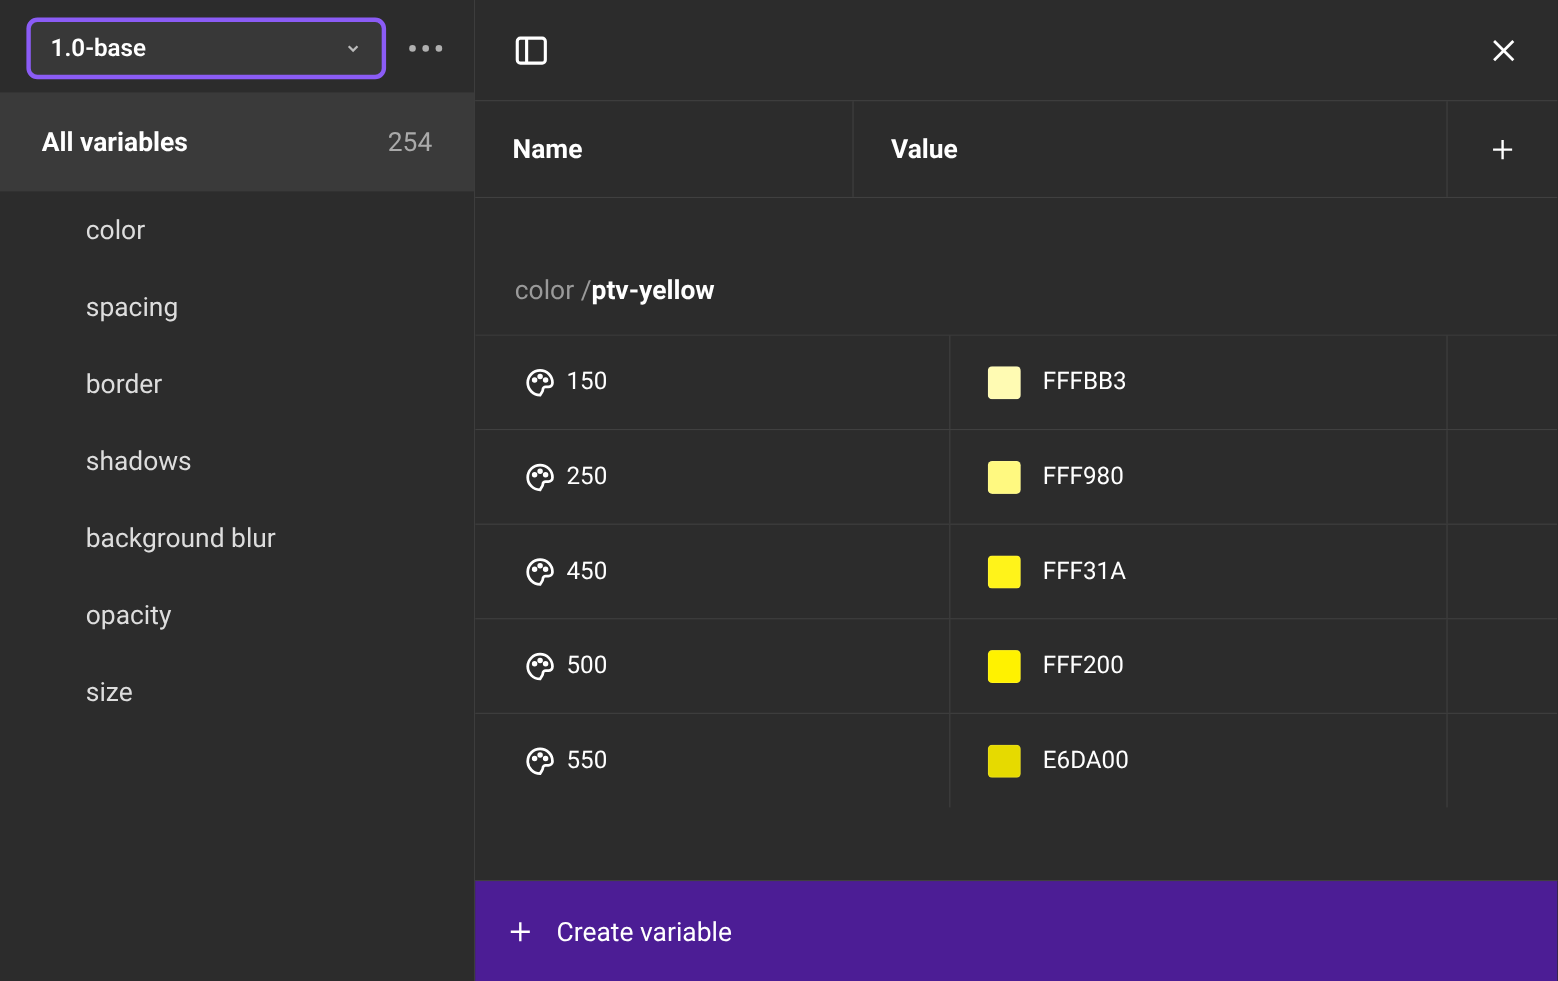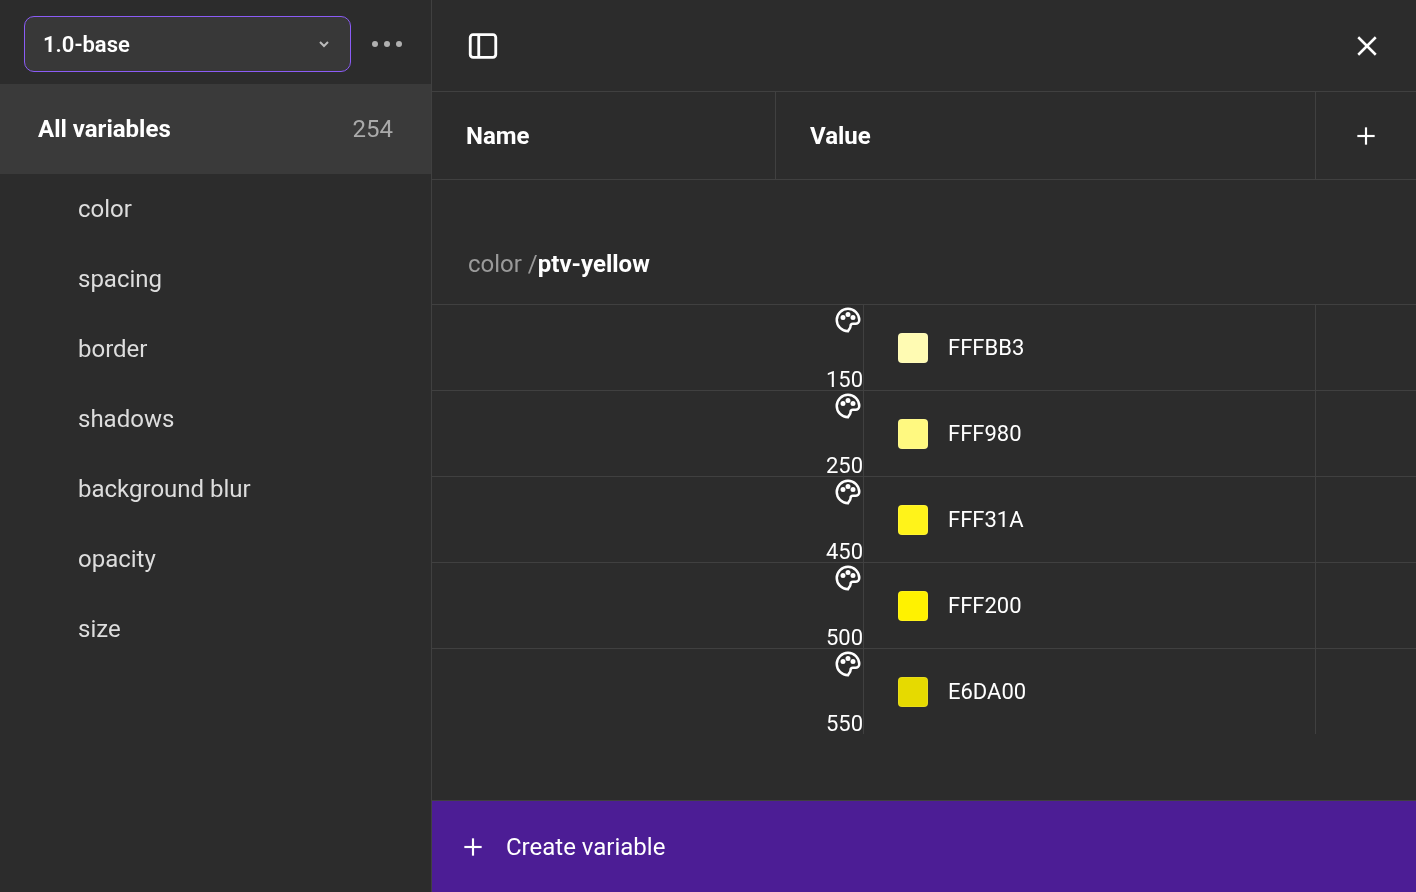--- a/index.html
+++ b/index.html
@@ -20,21 +20,21 @@
   }
   .sidebar-top {
     display: flex;
     align-items: center;
     padding: 16px 24px 12px 24px;
     gap: 16px;
   }
   .collection-select {
     flex: 1;
     background: #383838;
-    border: 1px solid #8b5cf6;
+    border: 4px solid #8b5cf6;
     border-radius: 10px;
     height: 56px;
     display: flex;
     align-items: center;
     justify-content: space-between;
     padding: 0 18px;
     cursor: pointer;
     font-weight: 600;
     font-size: 22px;
   }
@@ -121,26 +121,25 @@
   .group-header .group { color: #fff; font-weight: 700; }
   .rows { flex: 1; overflow: hidden; }
   .row {
     display: flex;
     height: 86px;
     border-top: 1px solid #404040;
   }
   .cell-name {
     width: 432px;
     display: flex;
-    align-items: flex-end;
-    gap: 32px;
+    align-items: center;
+    gap: 9px;
     padding-left: 44px;
     border-right: 1px solid #404040;
     cursor: pointer;
-    flex-direction: column;
   }
   .cell-value {
     flex: 1;
     display: flex;
     align-items: center;
     gap: 20px;
     padding-left: 34px;
     border-right: 1px solid #404040;
     cursor: pointer;
   }

